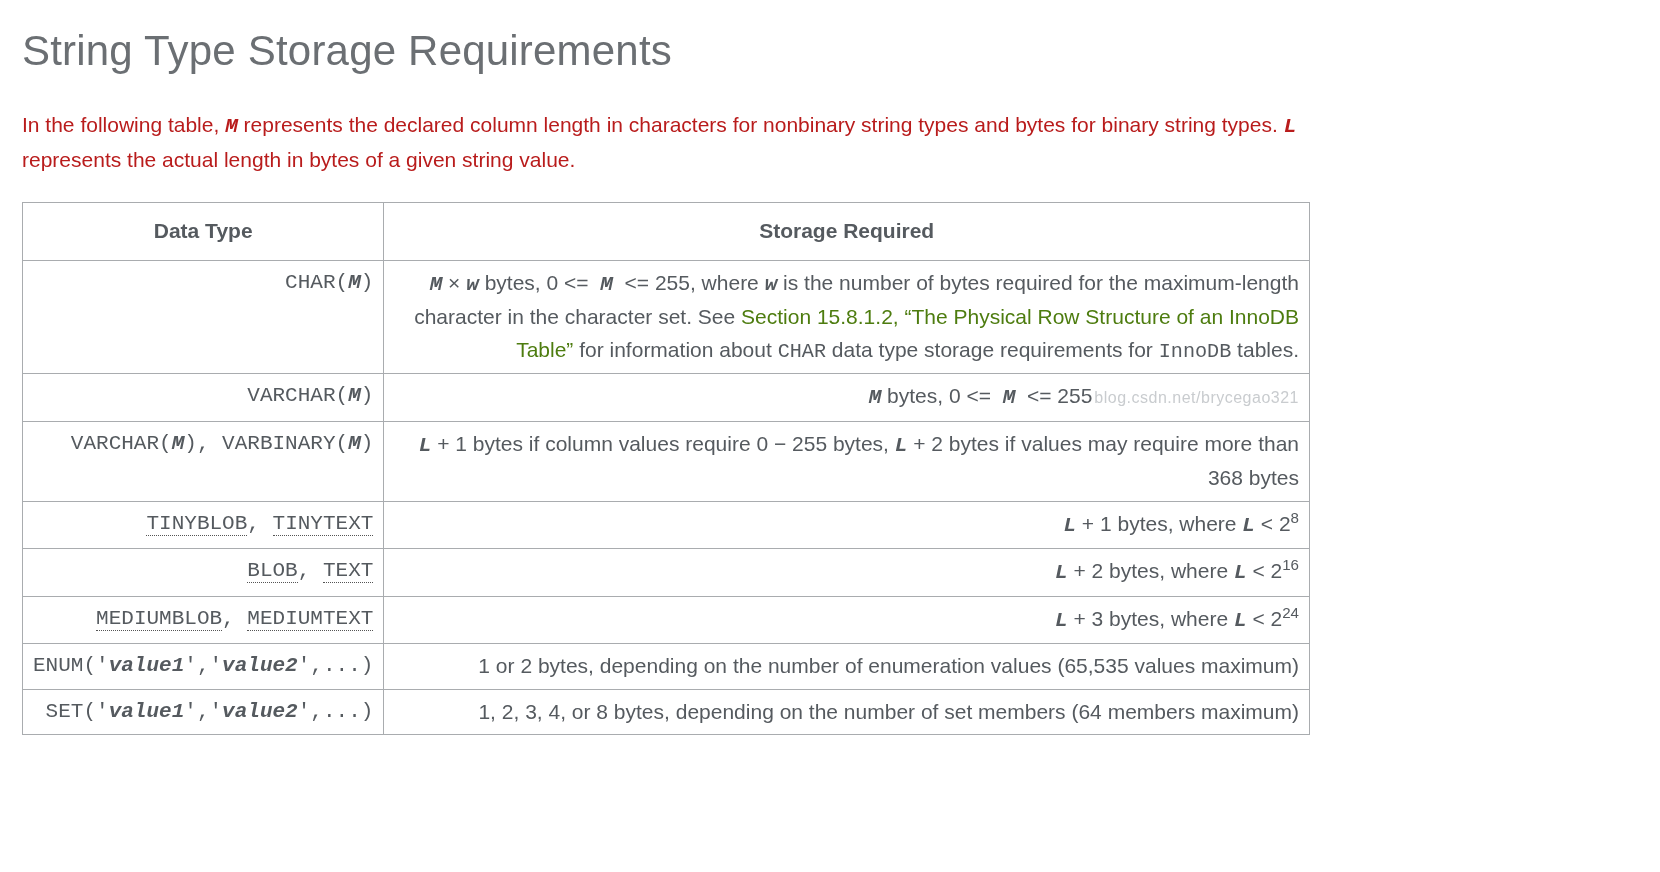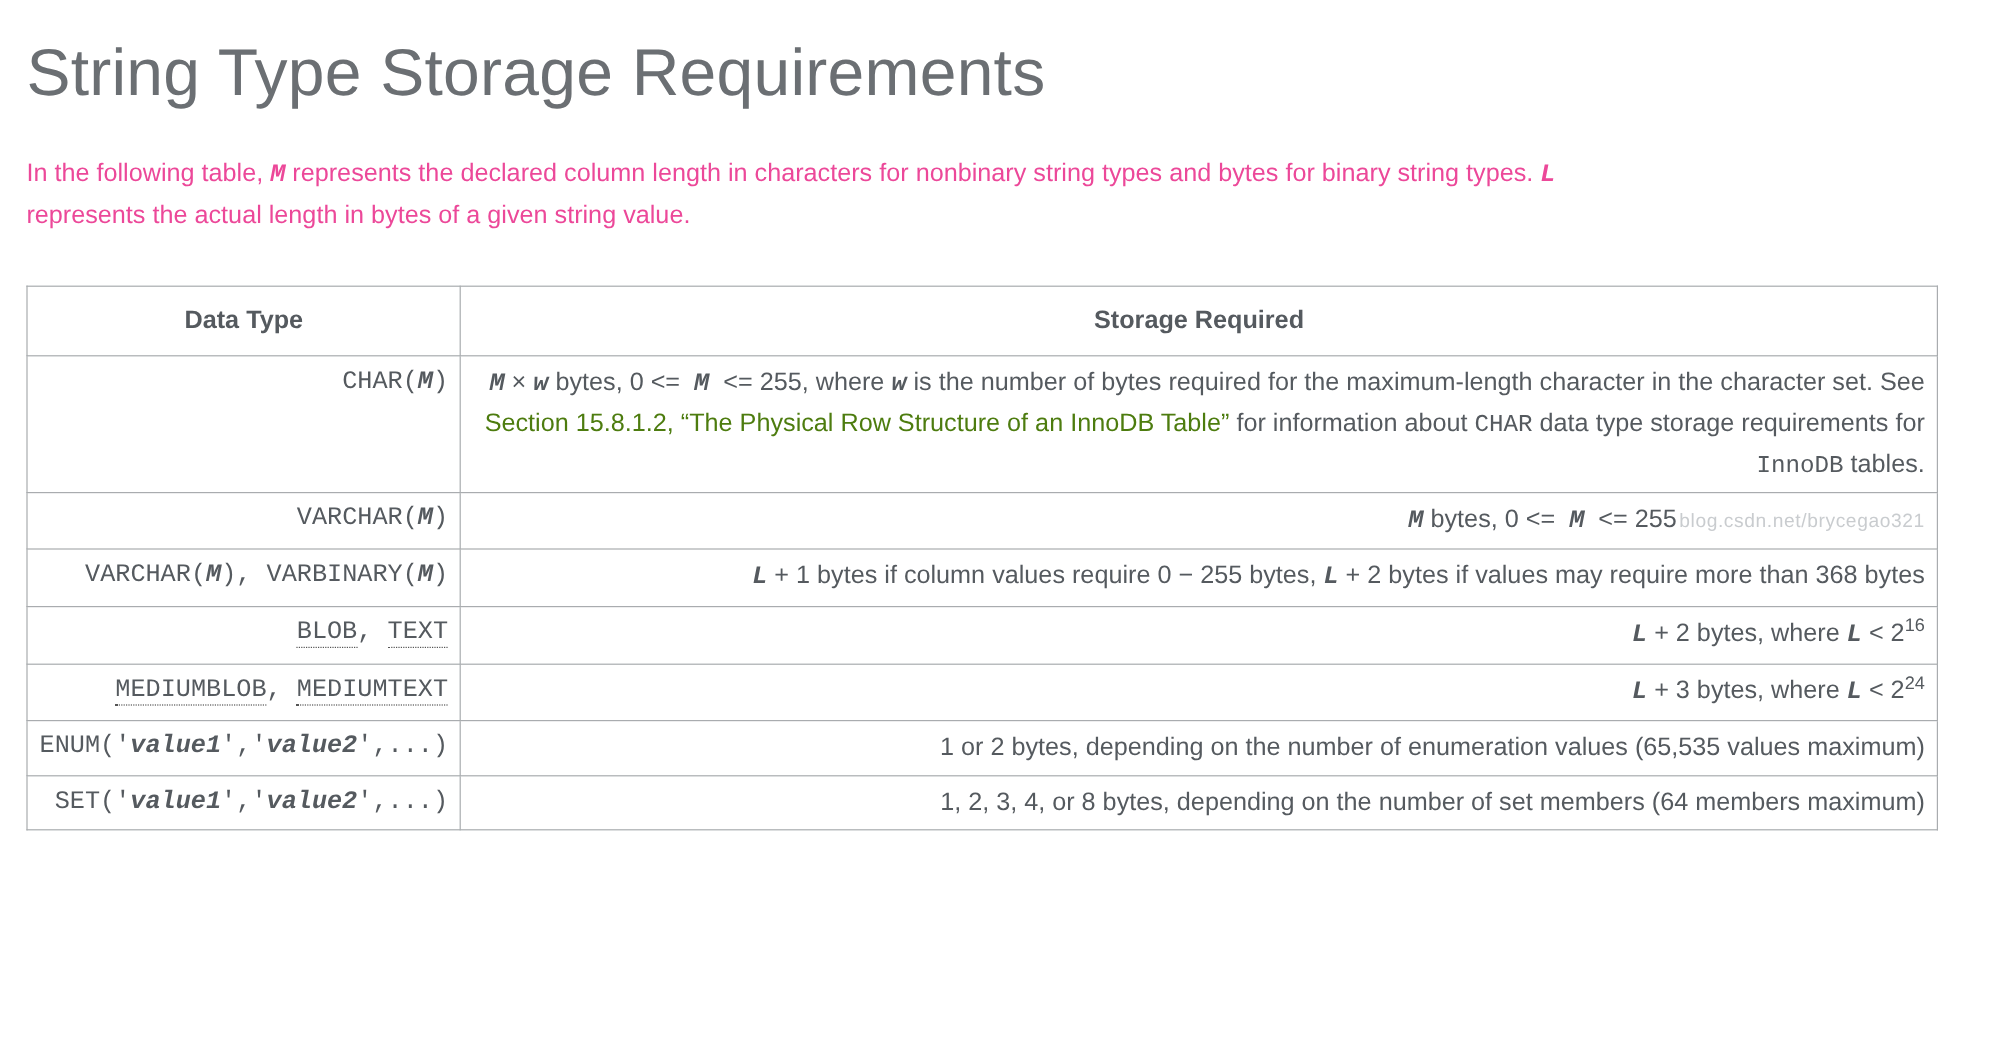--- a/index.html
+++ b/index.html
@@ -7,41 +7,41 @@
       font-family: -apple-system, BlinkMacSystemFont, "Segoe UI", Helvetica, Arial, sans-serif;
       color: #555a5f;
       background: #fff;
       padding: 10px 22px 40px 22px;
       font-size: 21px;
       line-height: 1.55;
     }
     h1 {
       font-weight: 400;
       color: #6b6f73;
-      font-size: 55px;
+      font-size: 42px;
       margin: 8px 0 26px 0;
       letter-spacing: 0.2px;
     }
     p.intro {
-      color: #ec4899;
-      margin: 0 0 42px 0;
+      color: #b91c1c;
+      margin: 0 0 26px 0;
       max-width: 1360px;
     }
     code, .mono {
       font-family: "Courier New", Courier, monospace;
       font-size: 0.96em;
     }
     var {
       font-family: "Courier New", Courier, monospace;
       font-style: italic;
       font-weight: 700;
     }
     table {
       border-collapse: collapse;
-      width: 1593px;
+      width: 1288px;
       max-width: 100%;
     }
     th, td {
       border: 1px solid #a9acaf;
       padding: 6px 10px;
       vertical-align: top;
       text-align: right;
       font-size: 21px;
       line-height: 1.55;
     }
@@ -90,20 +90,26 @@
       </td>
     </tr>
 
     <tr>
       <td class="dt"><span>VARCHAR</span><span>(</span><var>M</var><span>)</span><span>, </span><span>VARBINARY</span><span>(</span><var>M</var><span>)</span></td>
       <td>
         <var>L</var><span> + 1 bytes if column values require 0 − 255 bytes, </span><var>L</var><span> + 2 bytes if values may require more than 368 bytes</span>
       </td>
     </tr>
 
+    <tr>
+      <td class="dt"><span class="dotted">TINYBLOB</span><span>, </span><span class="dotted">TINYTEXT</span></td>
+      <td>
+        <var>L</var><span> + 1 bytes, where </span><var>L</var><span> &lt; 2</span><sup>8</sup>
+      </td>
+    </tr>
 
     <tr>
       <td class="dt"><span class="dotted">BLOB</span><span>, </span><span class="dotted">TEXT</span></td>
       <td>
         <var>L</var><span> + 2 bytes, where </span><var>L</var><span> &lt; 2</span><sup>16</sup>
       </td>
     </tr>
 
     <tr>
       <td class="dt"><span class="dotted">MEDIUMBLOB</span><span>, </span><span class="dotted">MEDIUMTEXT</span></td>

